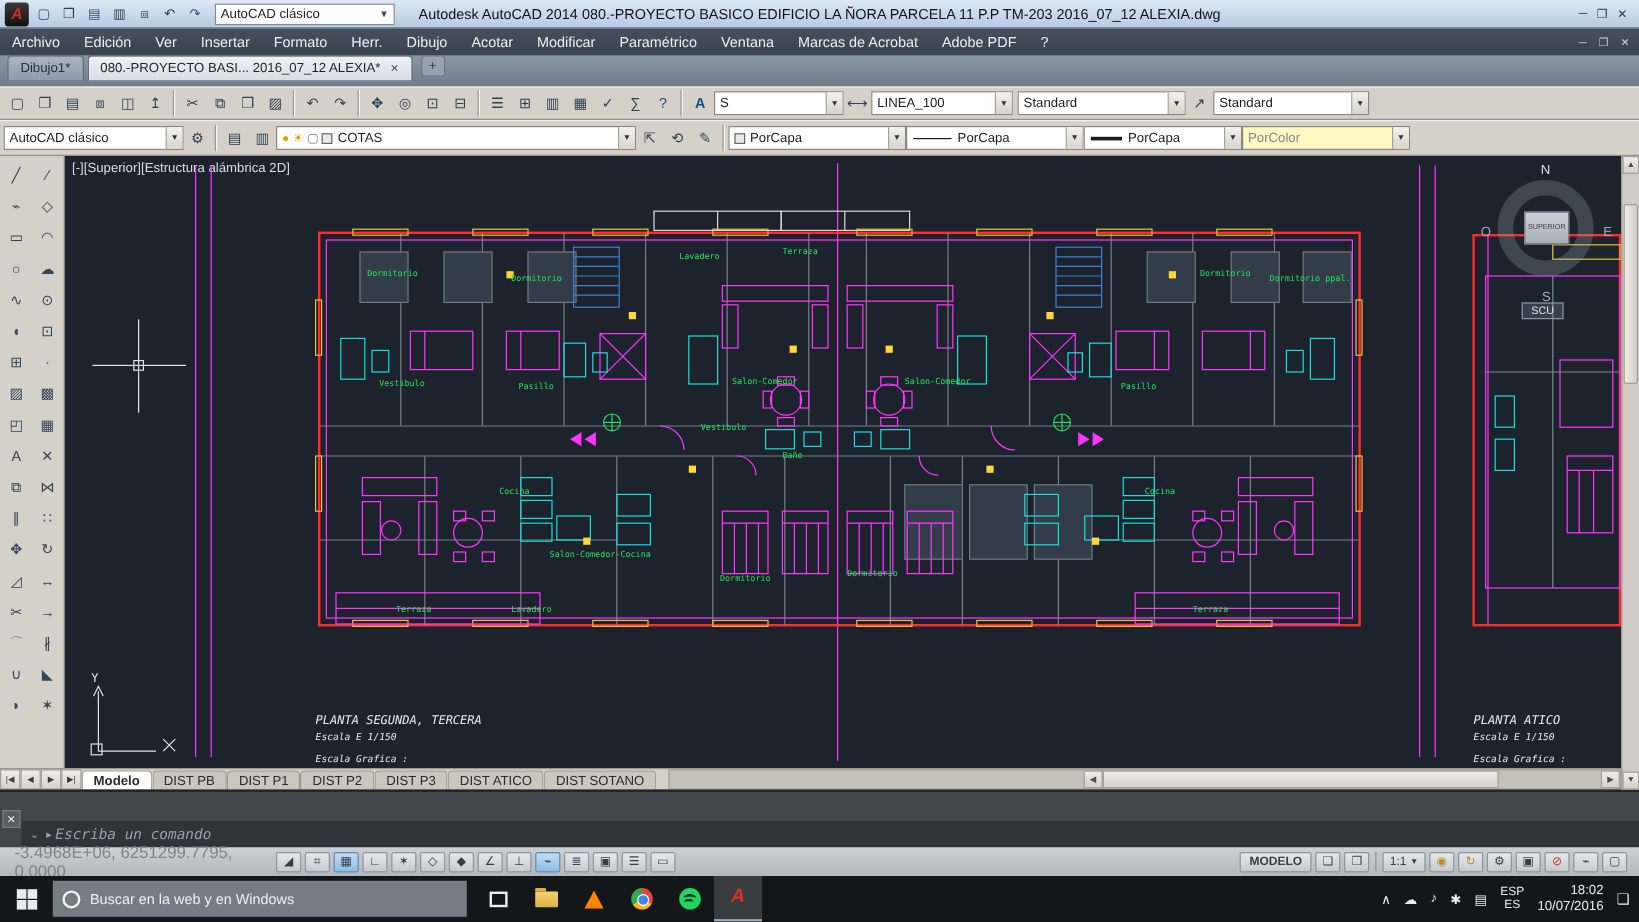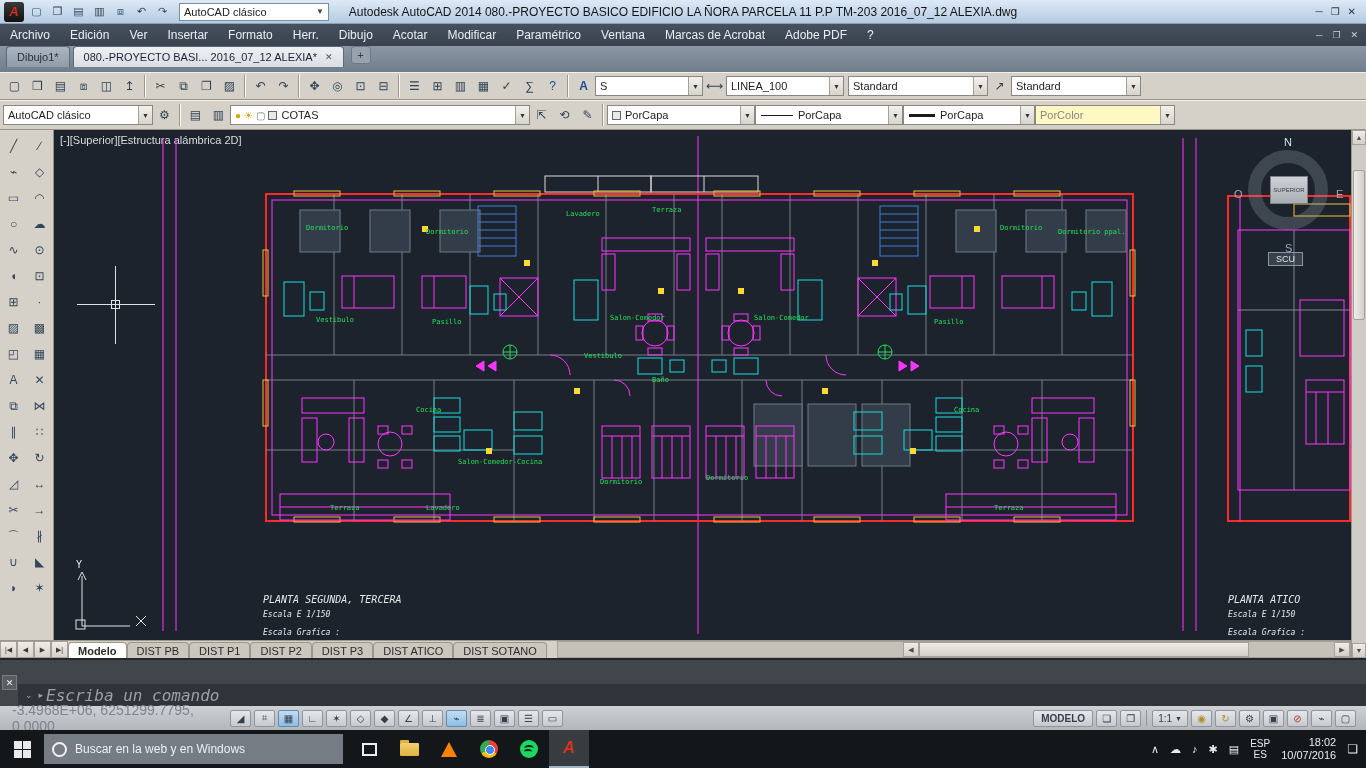--- a/index.html
+++ b/index.html
@@ -91,39 +91,39 @@
   #hthumb{width:330px;background:linear-gradient(#efede9,#d2cfc8);border:1px solid #a5a199;margin:0}
   #hscroll .sb-arrow{width:16px;height:auto}
   #hspacer{width:345px}
 
   
   #cmdwin{top:658px;height:48px;background:#41464b;border-top:2px solid #23262a}
   #cmd-close{position:absolute;left:2px;top:15px;width:15px;height:15px;background:#5a5e63;color:#f2f2f2;font-size:9px;display:flex;align-items:center;justify-content:center;border:1px solid #787c80}
   #cmd-history{position:absolute;left:24px;top:2px;right:0;height:21px;line-height:21px;color:#f2f2f2;font-family:"DejaVu Sans Mono",monospace;font-size:12px}
   #cmd-inputrow{position:absolute;left:18px;top:24px;right:0;height:22px;background:#2f343a;display:flex;align-items:center;padding-left:4px}
   #cmd-inputrow .pico{color:#9aa2aa;font-size:9px;margin:0 3px}
-  #cmd-input{flex:1;background:transparent;border:none;outline:none;color:#e5e5e5;font-family:"DejaVu Sans Mono",monospace;font-size:16px;font-style:italic}
+  #cmd-input{flex:1;background:transparent;border:none;outline:none;color:#e5e5e5;font-family:"DejaVu Sans Mono",monospace;font-size:12px;font-style:italic}
   #cmd-input::placeholder{color:#98a0a8;font-style:italic}
 
   
   #statusbar{top:706px;height:24px;background:linear-gradient(#cdd0d4,#b3b7bc);display:flex;align-items:center;padding:0 6px;gap:3px}
   #coords{color:#7e848c;font-size:14px;width:215px;margin-left:6px}
   .sbtn{min-width:21px;height:17px;padding:0 2px;display:flex;align-items:center;justify-content:center;font-size:10px;color:#37404a;background:linear-gradient(#e5e8eb,#c6cacf);border:1px solid #8f959b;border-radius:2px}
   .sbtn.active{background:linear-gradient(#c2dcf2,#8fbde4);border-color:#5b8cb8}
   #status-right{margin-left:auto;display:flex;align-items:center;gap:3px;padding-right:4px}
   #modelo-btn{font-size:10px;font-weight:bold;padding:0 7px}
   .ssep{width:1px;height:16px;background:#8f959b;margin:0 2px}
   #annscale{font-size:10px;padding:0 5px}
 
   
   #taskbar{top:730px;height:38px;background:#14171a;display:flex;align-items:center}
   #start-btn{width:44px;height:38px;display:flex;align-items:center;justify-content:center}
   #winlogo{display:grid;grid-template-columns:8px 8px;grid-template-rows:8px 8px;gap:1px}
   #winlogo i{background:#e8eaec}
-  #tb-search{width:299px;height:30px;background:#767c83;display:flex;align-items:center;margin-right:6px}
+  #tb-search{width:345px;height:30px;background:#767c83;display:flex;align-items:center;margin-right:6px}
   #cortana-circle{width:15px;height:15px;border:2px solid #f0f2f4;border-radius:50%;margin:0 8px}
   #search-input{flex:1;background:transparent;border:none;outline:none;color:#f2f4f6;font-size:12px}
   #search-input::placeholder{color:#eef0f2}
   .task-ico{width:40px;height:38px;display:flex;align-items:center;justify-content:center;position:relative}
   .task-ico.running{background:rgba(255,255,255,.16);border-bottom:2px solid #9fb6c8}
   #taskview-ico{width:15px;height:13px;border:2px solid #eceeef;background:transparent}
   .folder{width:19px;height:13px;background:linear-gradient(#f2cf6e,#e0b13f);border-radius:1px;position:relative}
   .folder:before{content:"";position:absolute;left:0;top:-3px;width:9px;height:3px;background:#e0b13f;border-radius:1px 1px 0 0}
   .vlc-cone{width:0;height:0;border-left:8px solid transparent;border-right:8px solid transparent;border-bottom:15px solid #ff8300;position:relative}
   .chrome{width:18px;height:18px;border-radius:50%;background:conic-gradient(#ea4335 0 33%,#fbbc05 0 66%,#34a853 0 100%);position:relative}

